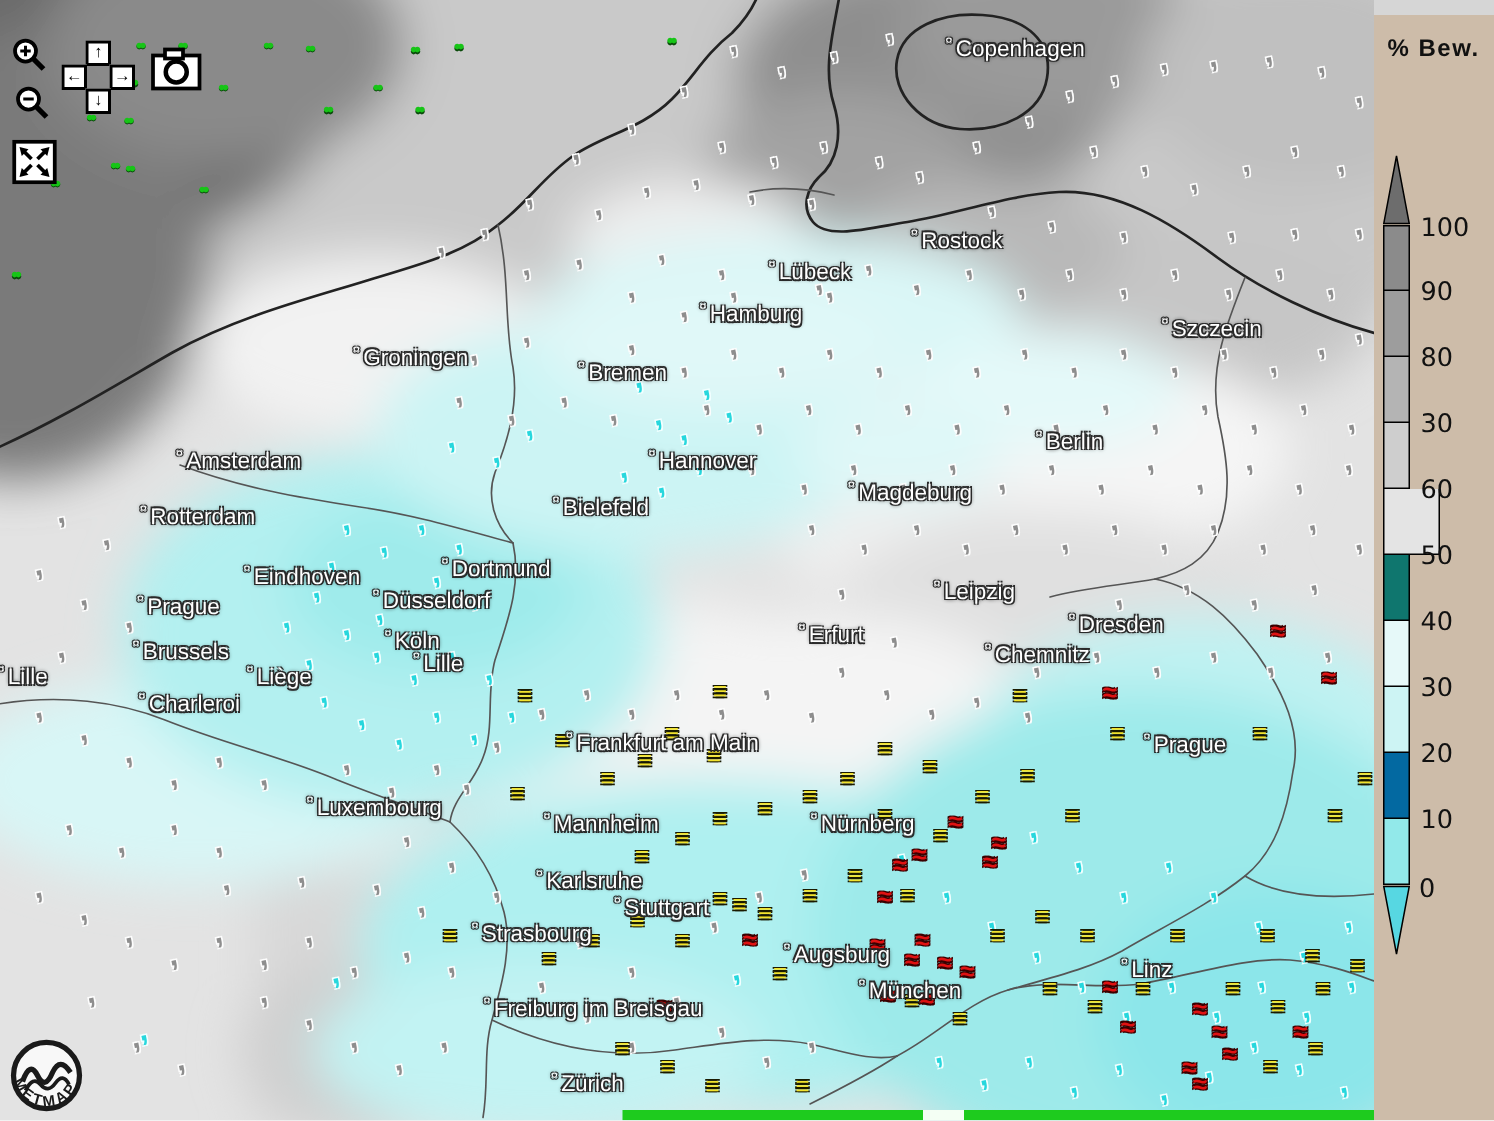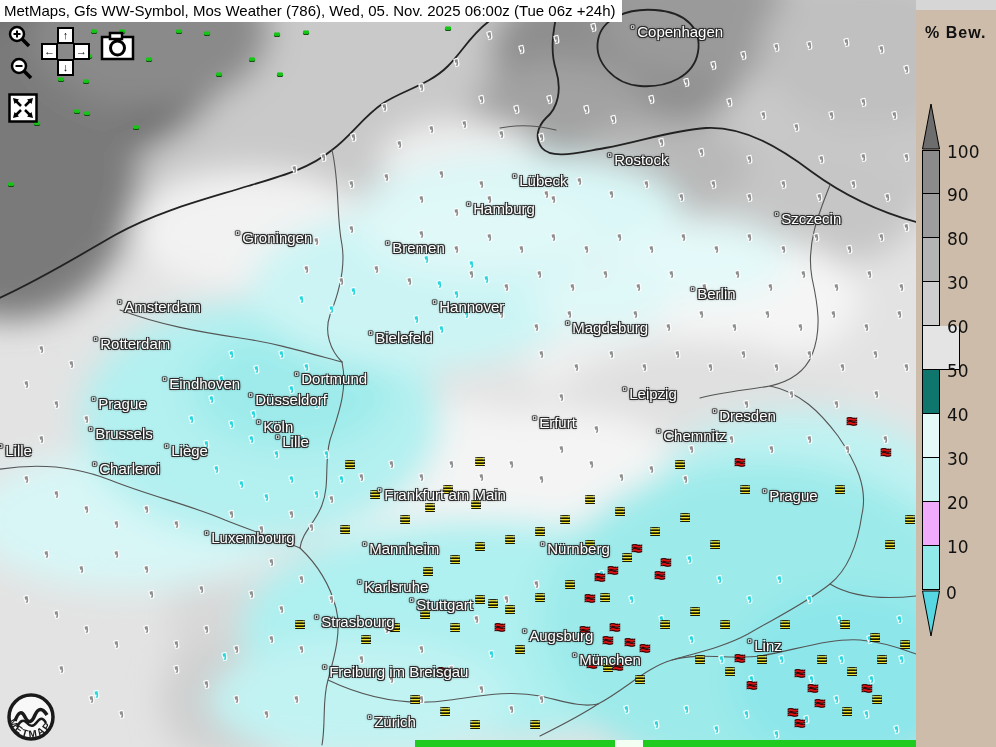--- a/index.html
+++ b/index.html
@@ -577,21 +577,20 @@
         </g>
         <g fill="#000">
           <path d="M5 5 L11 6.5 L6.5 11 Z"></path>
             <path d="M25 5 L23.5 11 L19 6.5 Z"></path>
           <path d="M5 25 L6.5 19 L11 23.5 Z"></path>
             <path d="M25 25 L19 23.5 L23.5 19 Z"></path>
         </g>
       </svg>
     </div>
 
-    <div class="titlebar">MetMaps, Gfs WW-Symbol, Mos Weather (786), Wed, 05. Nov. 2025 06:00z (Tue 06z +24h)</div>
 
     <svg class="logo" width="58" height="58" viewBox="0 0 58 58">
       <circle cx="28" cy="26" r="22" fill="#ffffff" fill-opacity="0.75" stroke="#1a1a1a" stroke-width="3.5"></circle>
       <path d="M12 30 Q17 16 22 26 Q27 36 32 24 Q37 13 44 24" fill="none" stroke="#1a1a1a" stroke-width="3.5"></path>
       <path d="M14 36 Q19 26 24 32 Q29 38 34 31 Q39 24 43 32" fill="none" stroke="#1a1a1a" stroke-width="2.5"></path>
       <defs>
           <path id="arc" d="M 6 30 A 23 23 0 0 0 50 30"></path>
         </defs>
       <text font-size="10" font-weight="bold" fill="#1a1a1a" letter-spacing="2" font-family="Liberation Sans, sans-serif">
         <textPath href="#arc">METMAPS</textPath>
@@ -623,21 +622,21 @@
         </div>
         <div class="seg" style="background: #0f766e;">
           <span class="seg-label">50</span>
         </div>
         <div class="seg" style="background: rgb(230, 249, 249);">
           <span class="seg-label">40</span>
         </div>
         <div class="seg" style="background: rgb(205, 244, 244);">
           <span class="seg-label">30</span>
         </div>
-        <div class="seg" style="background: #f0abfc;">
+        <div class="seg" style="background: #0369a1;">
           <span class="seg-label">20</span>
         </div>
         <div class="seg" style="background: rgb(146, 233, 234);">
           <span class="seg-label">10</span>
         </div>
       </div>
     <svg style="position:absolute;left:6px;top:590px;" width="18" height="47">
       <polygon points="0.5,1 17.5,1 9,46" fill="#57d7e2" stroke="#000" stroke-width="1"></polygon>
     </svg>
     <div class="zero-label">0</div>

